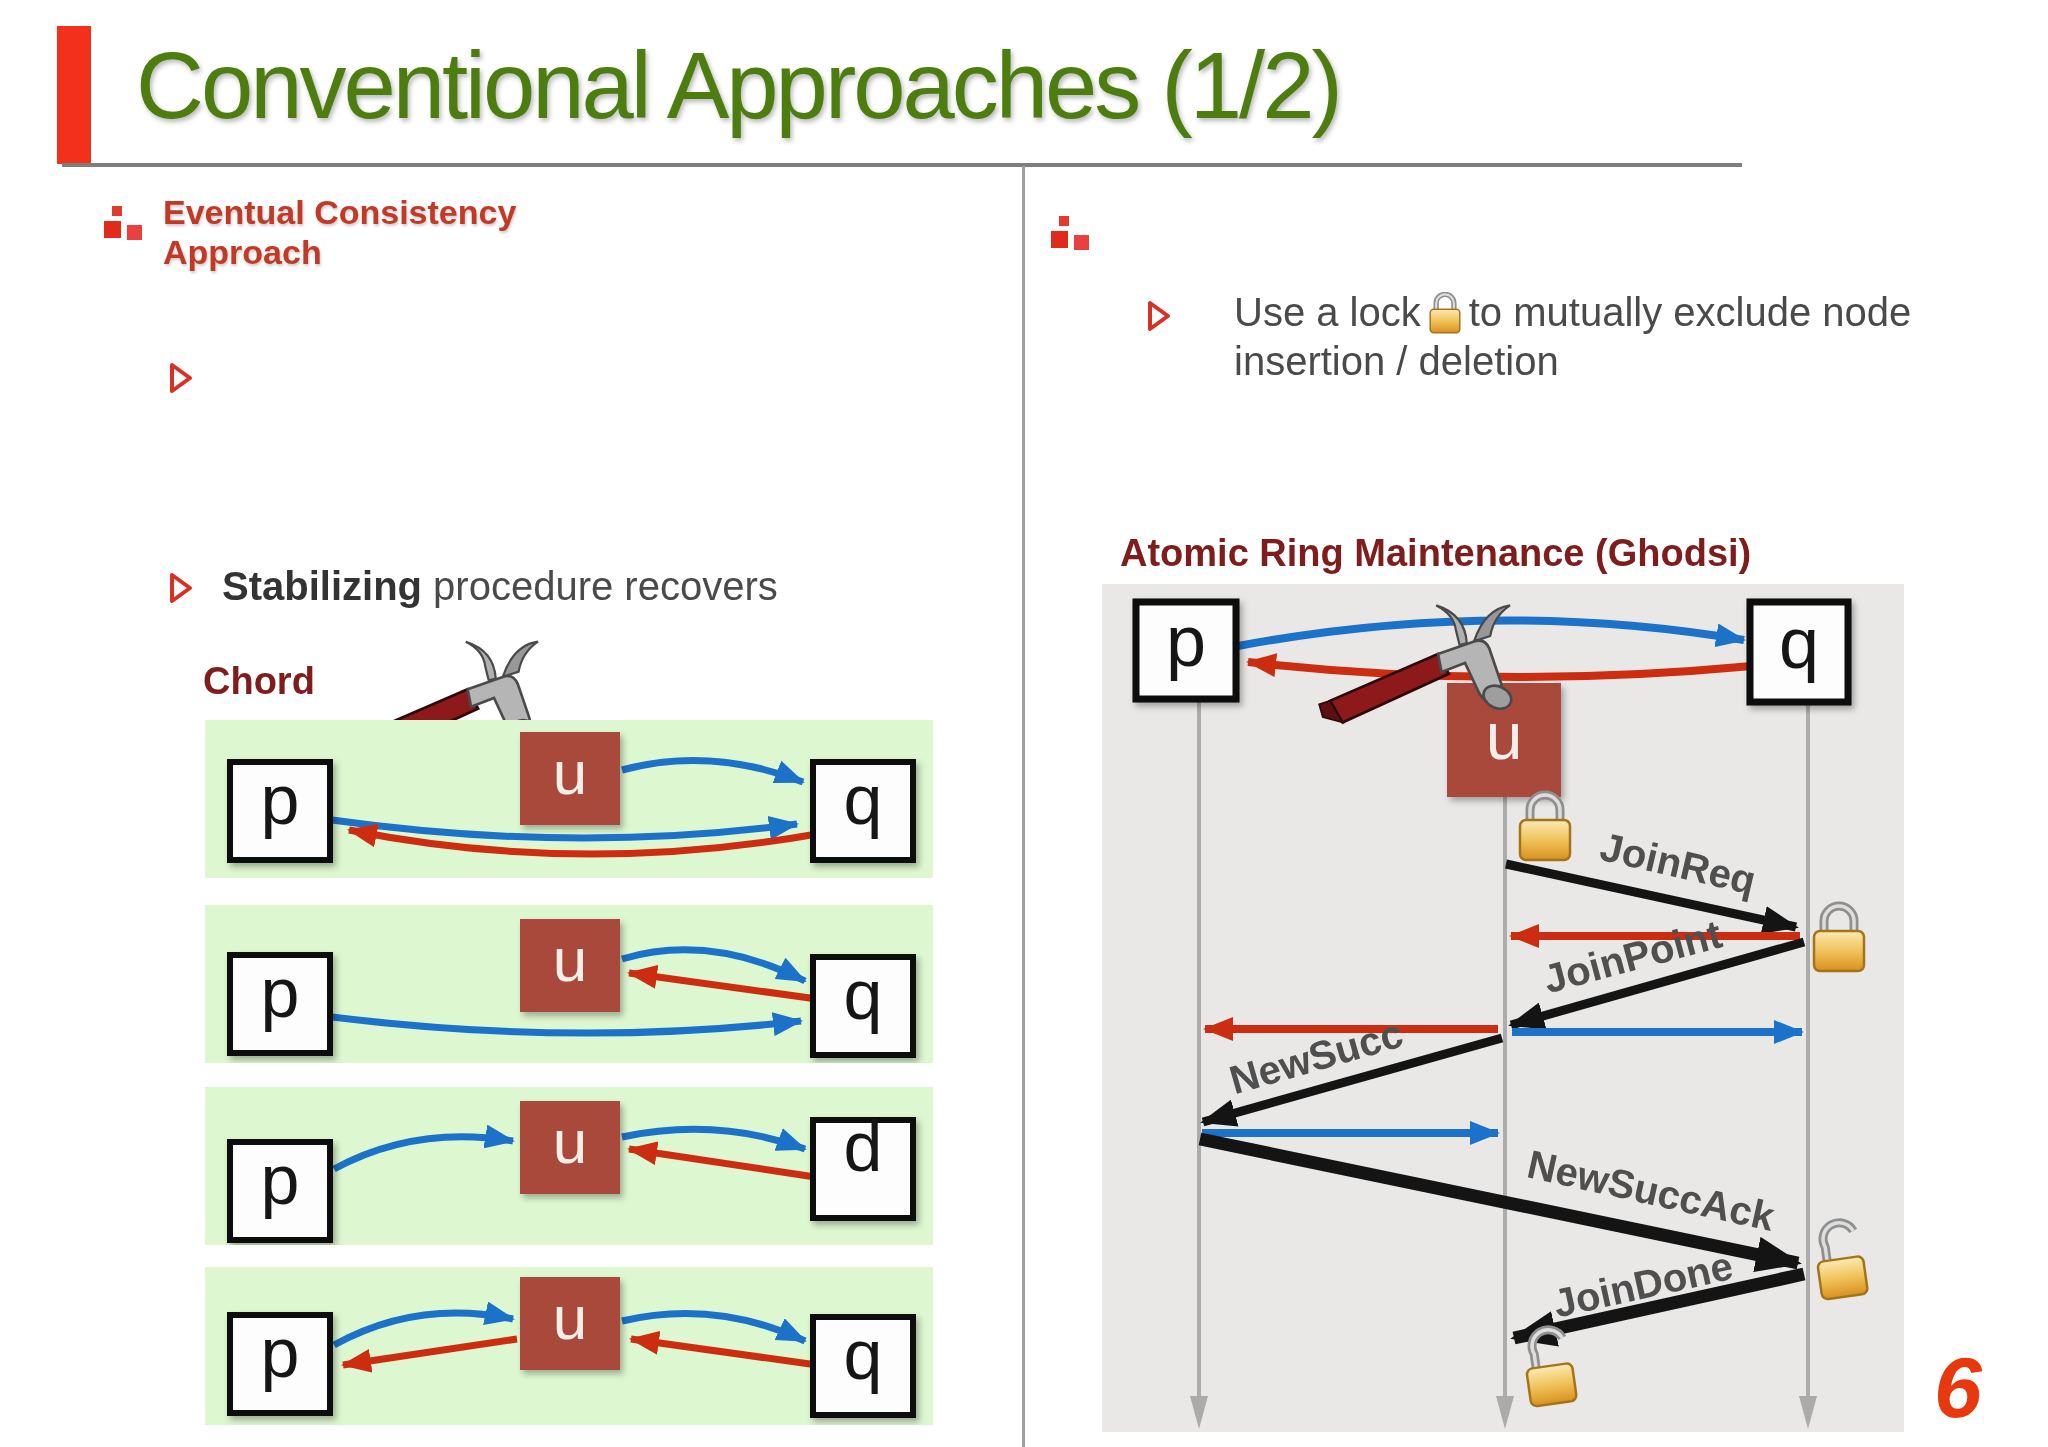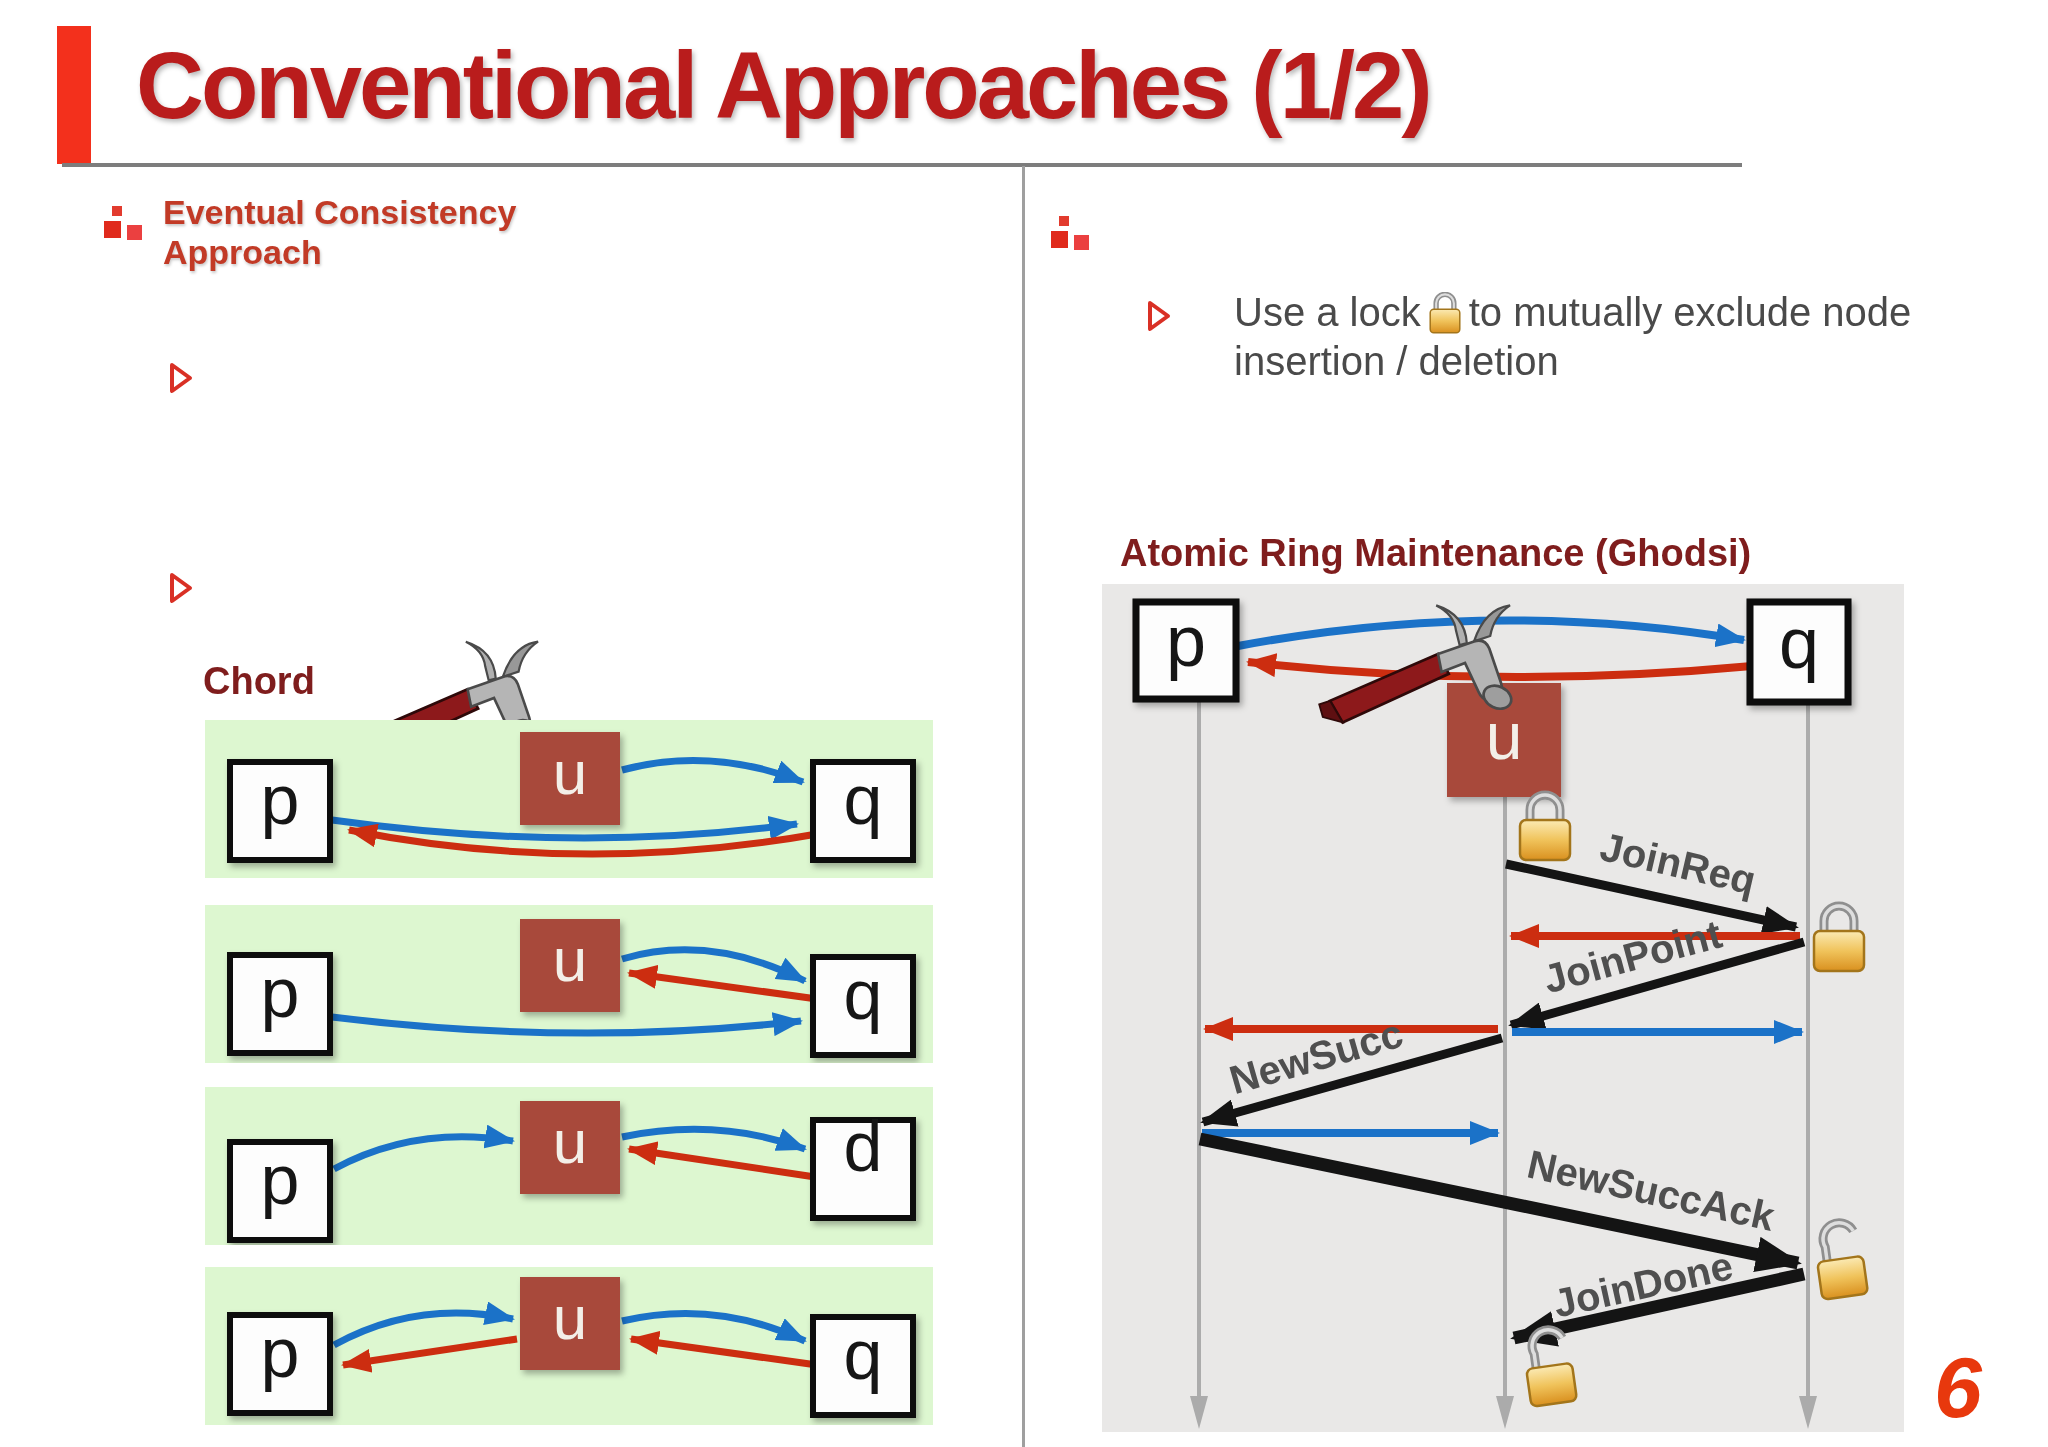--- a/index.html
+++ b/index.html
@@ -1,22 +1,22 @@
 <!DOCTYPE html>
 <html><head>
 <meta charset="utf-8">
 <style>
   html,body{margin:0;padding:0;background:#ffffff;}
   .slide{position:relative;width:2048px;height:1447px;background:#ffffff;overflow:hidden;
          font-family:"Liberation Sans",sans-serif;}
 
   
   .title-bar{position:absolute;left:57px;top:26px;width:34px;height:138px;background:#F3301C;}
-  .page-title{position:absolute;left:136px;top:32px;font-size:94px;font-weight:bold;
-              letter-spacing:-3px;color:#b91c1c;text-shadow:2px 3px 5px rgba(0,0,0,.28);white-space:nowrap;}
+  .page-title{position:absolute;left:136px;top:32px;font-size:94px;font-weight:normal;
+              letter-spacing:-3px;color:#4d7c0f;text-shadow:2px 3px 5px rgba(0,0,0,.28);white-space:nowrap;}
   .title-underline{position:absolute;left:62px;top:163px;width:1680px;height:4px;background:#7d7d7d;}
   .col-divider{position:absolute;left:1022px;top:166px;width:3px;height:1281px;background:#9f9f9f;}
 
   
   .h-icon{position:absolute;width:40px;height:38px;}
   .h-icon .s1{position:absolute;left:8px;top:0;width:10px;height:10px;background:#E23B2E;}
   .h-icon .s2{position:absolute;left:0;top:15px;width:17px;height:17px;background:#E02A1C;}
   .h-icon .s3{position:absolute;left:23px;top:19px;width:15px;height:15px;background:#EB4040;}
   .heading{position:absolute;font-size:34px;font-weight:bold;color:#C23A26;line-height:1.18;
            text-shadow:1px 2px 3px rgba(0,0,0,.22);}
@@ -115,20 +115,23 @@
   </div>
   <div class="heading" style="left:163px;top:192px;width:520px;">Eventual Consistency Approach</div>
 
   <svg class="tri" style="left:168px;top:362px;" width="26" height="32">
     <polygon points="4,3 22,16 4,29" fill="#ffffff" stroke="#D93025" stroke-width="4" stroke-linejoin="round"></polygon>
   </svg>
 
   <svg class="tri" style="left:168px;top:572px;" width="26" height="32">
     <polygon points="4,3 22,16 4,29" fill="#ffffff" stroke="#D93025" stroke-width="4" stroke-linejoin="round"></polygon>
   </svg>
+  <div class="bullet-text" style="left:222px;top:562px;width:660px;">
+    <b>Stabilizing</b><span> procedure recovers</span>
+  </div>
 
   <div class="pink-label" style="left:203px;top:660px;">Chord</div>
 
   <svg class="hammer-wrap" viewBox="0 0 262 134">
     <use href="#hammer" transform="translate(16,28) scale(0.88)"></use>
   </svg>
 
   <div class="gpanel" style="top:720px;">
     <svg viewBox="0 0 728 158" width="728" height="158">
       <rect x="0" y="0" width="728" height="158" fill="#DDF7D0"></rect>

